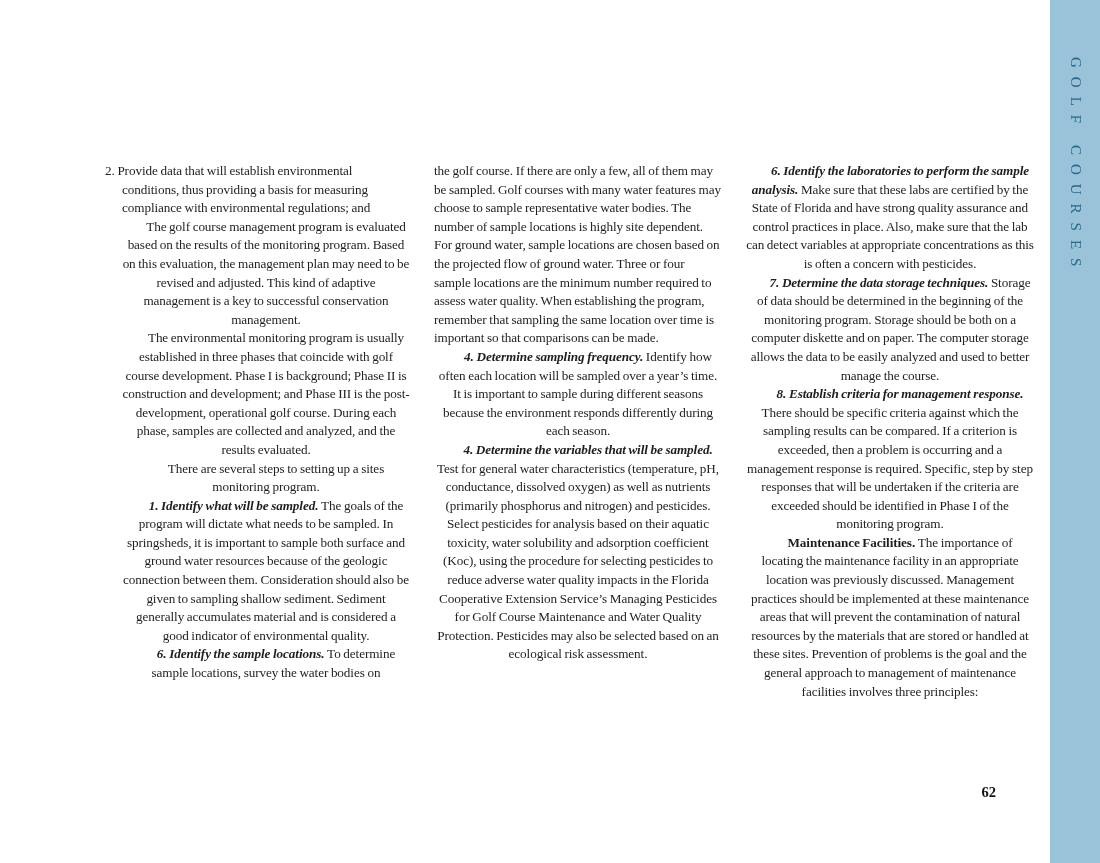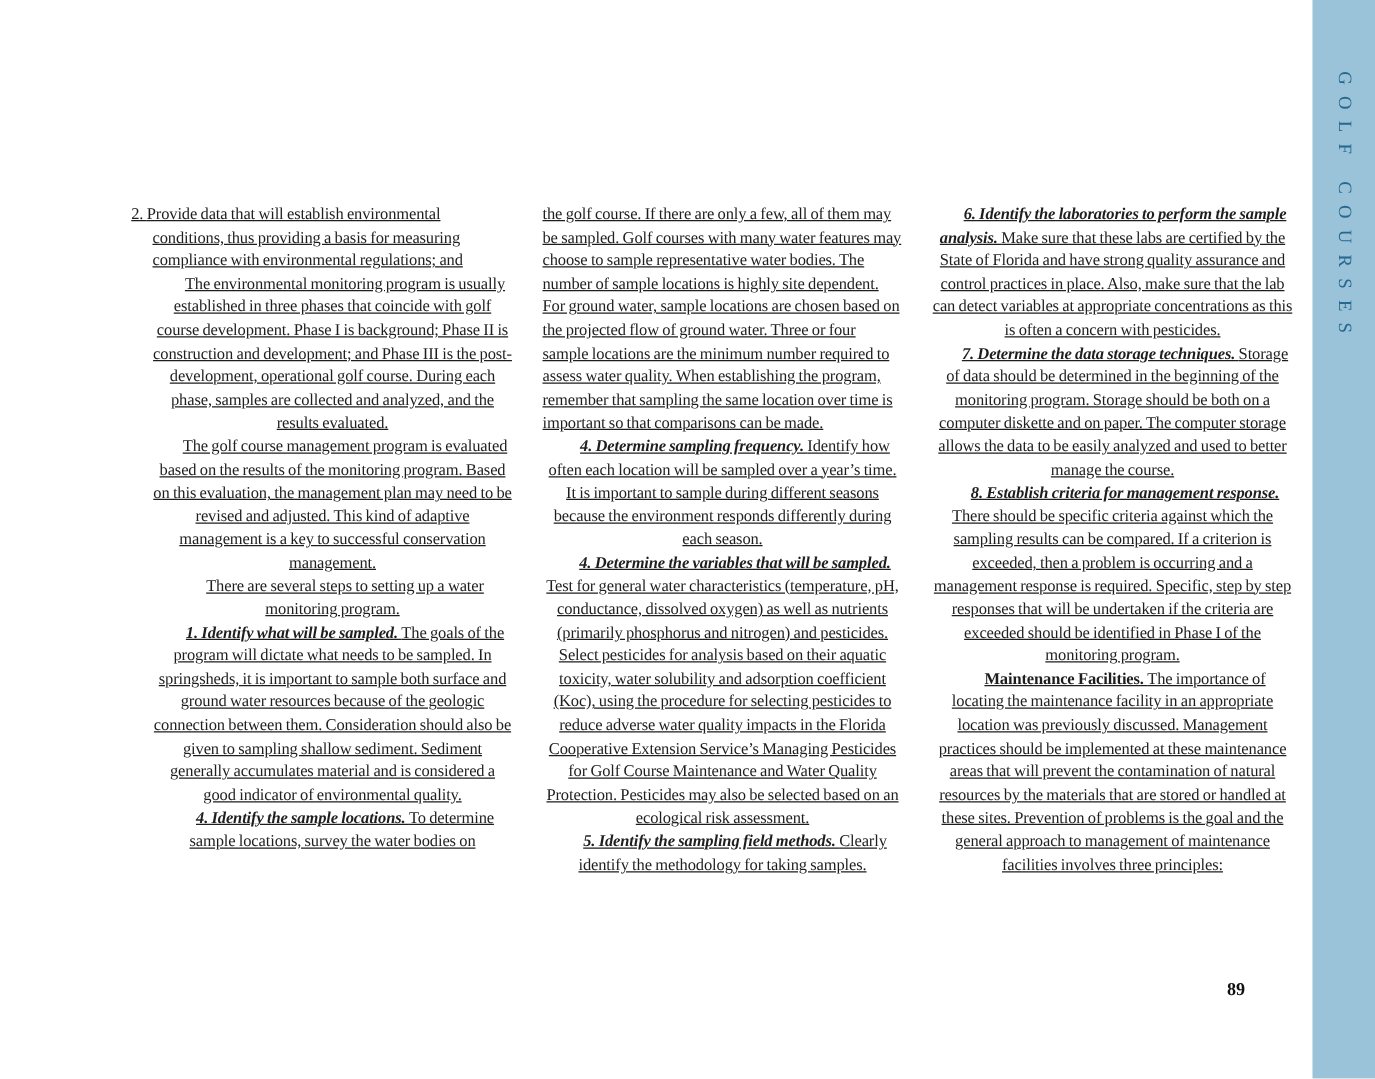--- a/index.html
+++ b/index.html
@@ -41,21 +41,21 @@
   }
   .col {
     width: 288px;
     font-size: 13.2px;
     line-height: 18.6px;
     color: #1e1e1e;
     letter-spacing: -0.1px;
     word-spacing: -0.5px;
     text-align: left;
   }
-  .col p { margin: 0; padding: 0; text-decoration: underline; }
+  .col p { margin: 0; padding: 0; }
   .paragraph.indent { text-indent: 20px; text-align: center; }
   .list-item { padding-left: 17px; text-indent: -17px; }
   .lead-bi { font-weight: bold; font-style: italic; }
   .lead-b { font-weight: bold; }
   .page-number {
     position: absolute;
     top: 784px;
     right: 104px;
     font-weight: bold;
     font-size: 14.5px;
@@ -63,39 +63,38 @@
   }
 </style>
 </head>
 <body>
 
 <div class="page">
 
   <div class="content">
     <div class="col">
         <p class="list-item"><span class="num">2. </span>Provide data that will establish environmental conditions, thus providing a basis for measuring compliance with environmental regulations; and</p>
+        <p class="paragraph indent">The golf course management program is evaluated based on the results of the monitoring program. Based on this evaluation, the management plan may need to be revised and adjusted. This kind of adaptive management is a key to successful conservation management.</p>
         <p class="paragraph indent">The environmental monitoring program is usually established in three phases that coincide with golf course development. Phase I is background; Phase II is construction and development; and Phase III is the post-development, operational golf course. During each phase, samples are collected and analyzed, and the results evaluated.</p>
-        <p class="paragraph indent">The golf course management program is evaluated based on the results of the monitoring program. Based on this evaluation, the management plan may need to be revised and adjusted. This kind of adaptive management is a key to successful conservation management.</p>
-        <p class="paragraph indent">There are several steps to setting up a water monitoring program.</p>
+        <p class="paragraph indent">There are several steps to setting up a sites monitoring program.</p>
         <p class="paragraph indent"><span class="lead-bi">1. Identify what will be sampled. </span>The goals of the program will dictate what needs to be sampled. In springsheds, it is important to sample both surface and ground water resources because of the geologic connection between them. Consideration should also be given to sampling shallow sediment. Sediment generally accumulates material and is considered a good indicator of environmental quality.</p>
-        <p class="paragraph indent"><span class="lead-bi">4. Identify the sample locations. </span>To determine sample locations, survey the water bodies on</p>
+        <p class="paragraph indent"><span class="lead-bi">6. Identify the sample locations. </span>To determine sample locations, survey the water bodies on</p>
       </div>
     <div class="col">
         <p class="paragraph">the golf course. If there are only a few, all of them may be sampled. Golf courses with many water features may choose to sample representative water bodies. The number of sample locations is highly site dependent. For ground water, sample locations are chosen based on the projected flow of ground water. Three or four sample locations are the minimum number required to assess water quality. When establishing the program, remember that sampling the same location over time is important so that comparisons can be made.</p>
         <p class="paragraph indent"><span class="lead-bi">4. Determine sampling frequency. </span>Identify how often each location will be sampled over a year’s time. It is important to sample during different seasons because the environment responds differently during each season.</p>
         <p class="paragraph indent"><span class="lead-bi">4. Determine the variables that will be sampled. </span>Test for general water characteristics (temperature, pH, conductance, dissolved oxygen) as well as nutrients (primarily phosphorus and nitrogen) and pesticides. Select pesticides for analysis based on their aquatic toxicity, water solubility and adsorption coefficient (Koc), using the procedure for selecting pesticides to reduce adverse water quality impacts in the Florida Cooperative Extension Service’s Managing Pesticides for Golf Course Maintenance and Water Quality Protection. Pesticides may also be selected based on an ecological risk assessment.</p>
-        <p class="paragraph indent"><span class="lead-bi">5. Identify the sampling field methods. </span>Clearly identify the methodology for taking samples.</p>
       </div>
     <div class="col">
         <p class="paragraph indent"><span class="lead-bi">6. Identify the laboratories to perform the sample analysis. </span>Make sure that these labs are certified by the State of Florida and have strong quality assurance and control practices in place. Also, make sure that the lab can detect variables at appropriate concentrations as this is often a concern with pesticides.</p>
         <p class="paragraph indent"><span class="lead-bi">7. Determine the data storage techniques. </span>Storage of data should be determined in the beginning of the monitoring program. Storage should be both on a computer diskette and on paper. The computer storage allows the data to be easily analyzed and used to better manage the course.</p>
         <p class="paragraph indent"><span class="lead-bi">8. Establish criteria for management response. </span>There should be specific criteria against which the sampling results can be compared. If a criterion is exceeded, then a problem is occurring and a management response is required. Specific, step by step responses that will be undertaken if the criteria are exceeded should be identified in Phase I of the monitoring program.</p>
         <p class="paragraph indent"><span class="lead-b">Maintenance Facilities. </span>The importance of locating the maintenance facility in an appropriate location was previously discussed. Management practices should be implemented at these maintenance areas that will prevent the contamination of natural resources by the materials that are stored or handled at these sites. Prevention of problems is the goal and the general approach to management of maintenance facilities involves three principles:</p>
       </div>
   </div>
 
-  <div class="page-number">89</div>
+  <div class="page-number">62</div>
 
   <div class="sidebar-band">
     <div class="sidebar-title">GOLF COURSES</div>
   </div>
 
 </div>
 
 </body></html>

